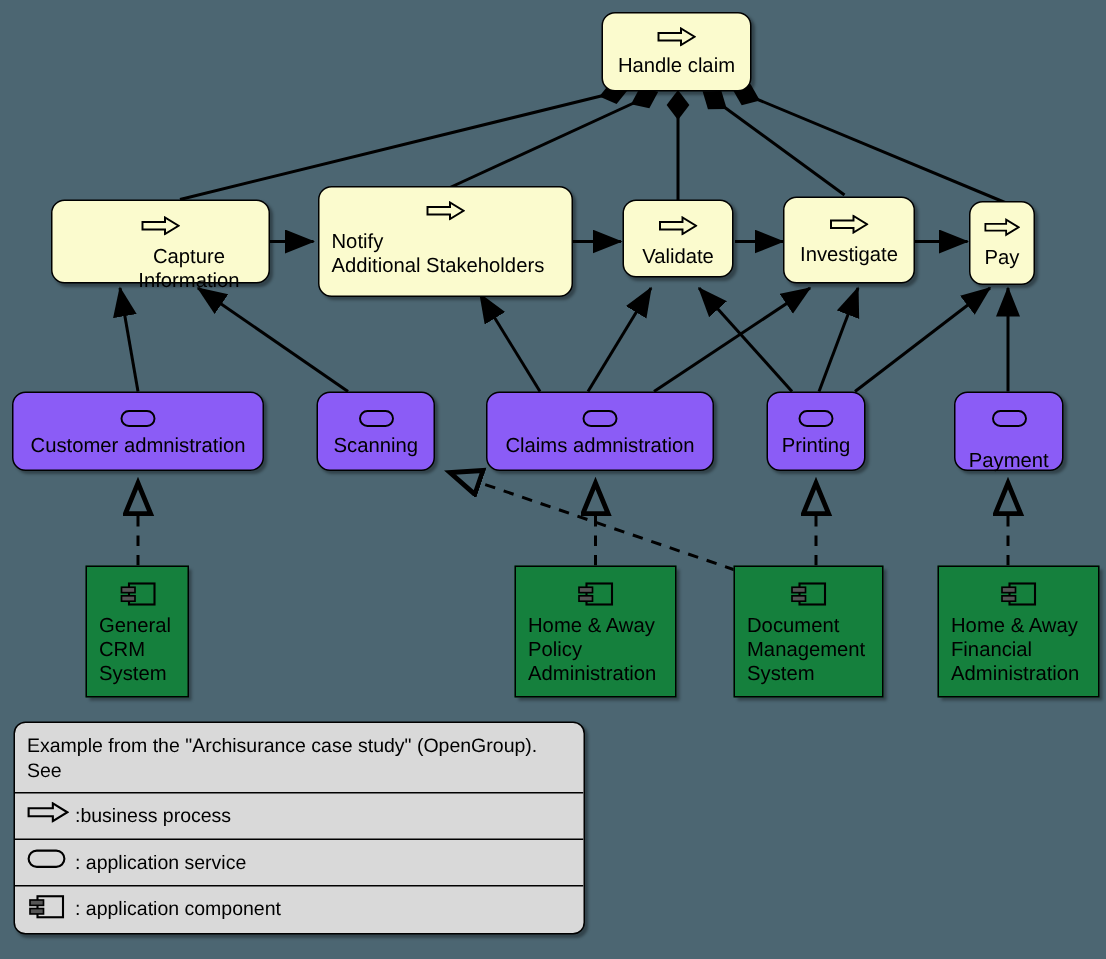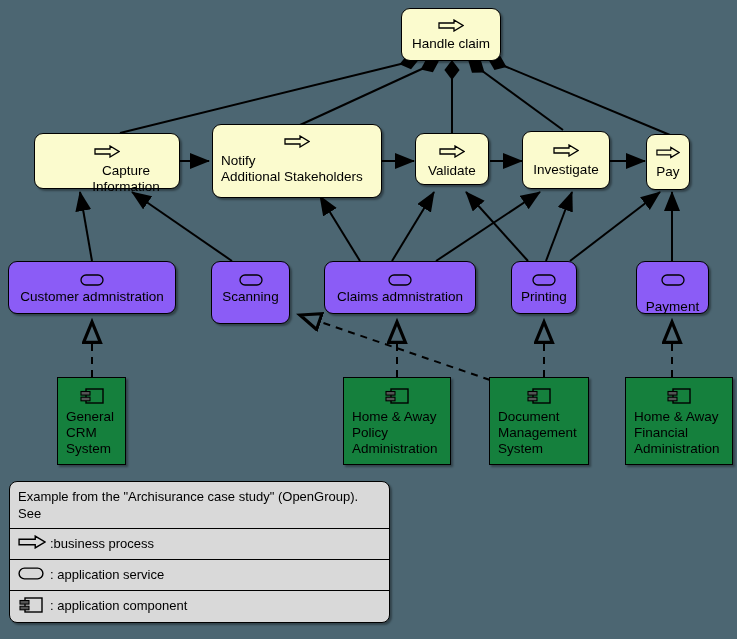--- a/index.html
+++ b/index.html
@@ -171,21 +171,21 @@
 
   <div class="node service" style="left:8px;top:261px;width:168px;height:53px;">
     <span class="ico" style="left:50%;top:10px;transform:translateX(-50%);">
       <svg width="24" height="12" viewBox="0 0 24 12">
           <rect x="1" y="1" width="22" height="10" rx="5" ry="5" fill="none" stroke="#000" stroke-width="1.3"></rect>
         </svg>
     </span>
     <span class="node-label" style="top:27px;">Customer admnistration</span>
   </div>
 
-  <div class="node service" style="left:211px;top:261px;width:79px;height:63px;">
+  <div class="node service" style="left:211px;top:261px;width:79px;height:53px;">
     <span class="ico" style="left:50%;top:10px;transform:translateX(-50%);">
       <svg width="24" height="12" viewBox="0 0 24 12">
           <rect x="1" y="1" width="22" height="10" rx="5" ry="5" fill="none" stroke="#000" stroke-width="1.3"></rect>
         </svg>
     </span>
     <span class="node-label" style="top:27px;">Scanning</span>
   </div>
 
   <div class="node service" style="left:324px;top:261px;width:152px;height:53px;">
     <span class="ico" style="left:50%;top:10px;transform:translateX(-50%);">

